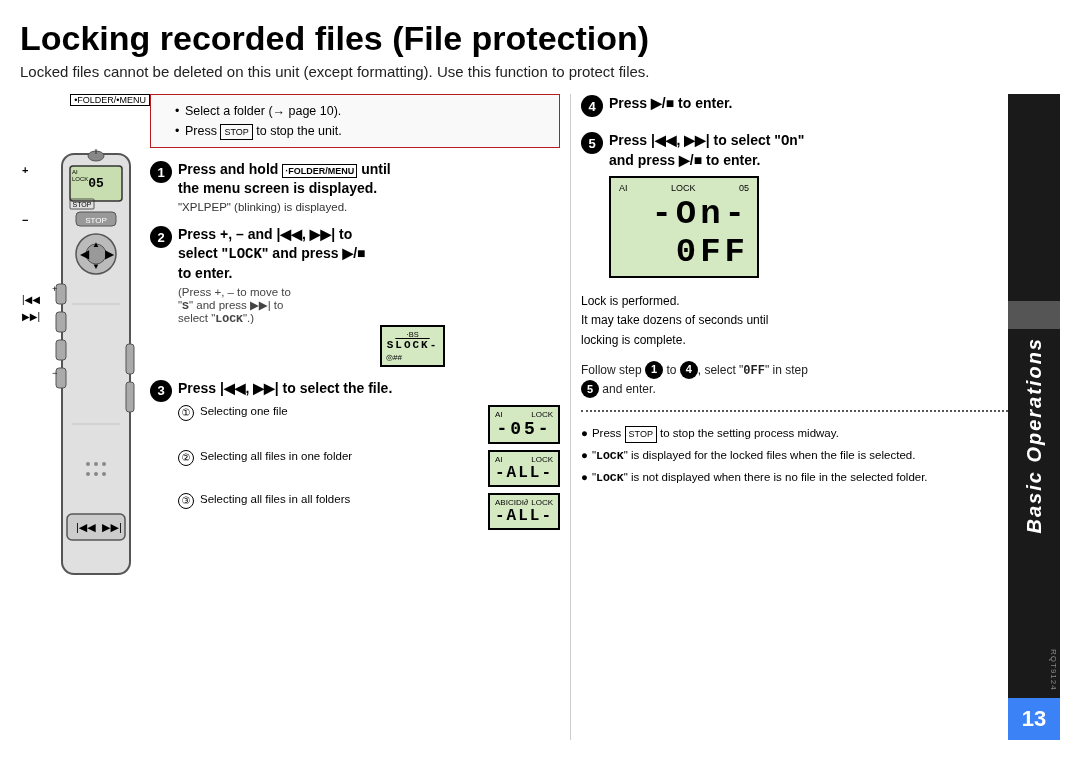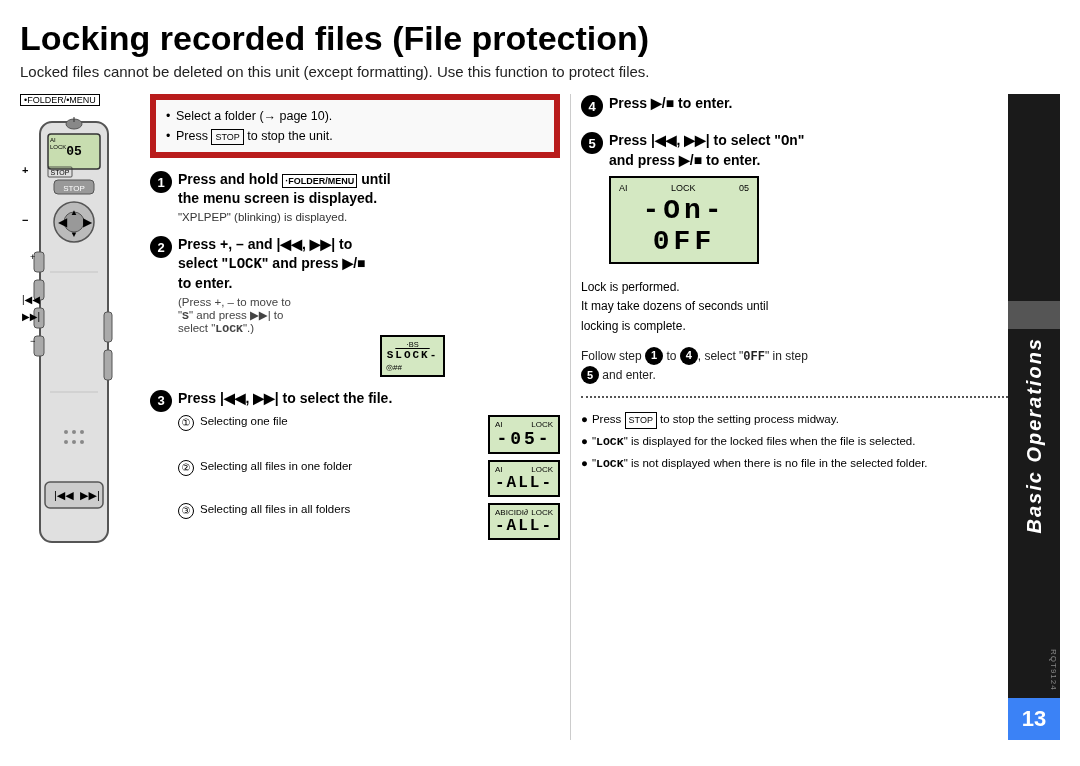--- a/index.html
+++ b/index.html
@@ -44,21 +44,22 @@
       height: calc(100% - 80px);
     }
 
     
     .left-col {
       width: 130px;
       flex-shrink: 0;
       position: relative;
       display: flex;
       flex-direction: column;
-      align-items: flex-start;
+      align-items: flex-end;
+      gap: 32px;
     }
 
     
     .middle-col {
       width: 420px;
       flex-shrink: 0;
       padding-right: 10px;
     }
 
     
@@ -100,22 +101,22 @@
       background: #3b82f6;
       color: #fff;
       text-align: center;
       font-size: 22px;
       font-weight: bold;
       padding: 8px 0;
     }
 
     
     .bullet-list {
-      border: 6px solid #b91c1c;
-      padding: 6px 10px;
+      border: 1px solid #b91c1c;
+      padding: 6px 24px;
       margin-bottom: 12px;
       font-size: 12.5px;
       background: #f9f9f9;
     }
 
     .bullet-list li {
       list-style: none;
       padding-left: 10px;
       position: relative;
       line-height: 1.6;
@@ -272,23 +273,23 @@
 
     .big-on-off .boo-header {
       display: flex;
       justify-content: space-between;
       font-size: 9px;
       font-family: Arial;
       margin-bottom: 2px;
     }
 
     .big-on-off .boo-value {
-      font-size: 28px;
-      font-weight: bold;
-      text-align: center;
+      font-size: 34px;
+      font-weight: bold;
+      text-align: right;
       letter-spacing: 4px;
     }
 
     
     .slock-display {
       border: 2px solid #000;
       background: #d4e8c2;
       width: 65px;
       padding: 3px 4px;
       font-family: 'Courier New', monospace;

